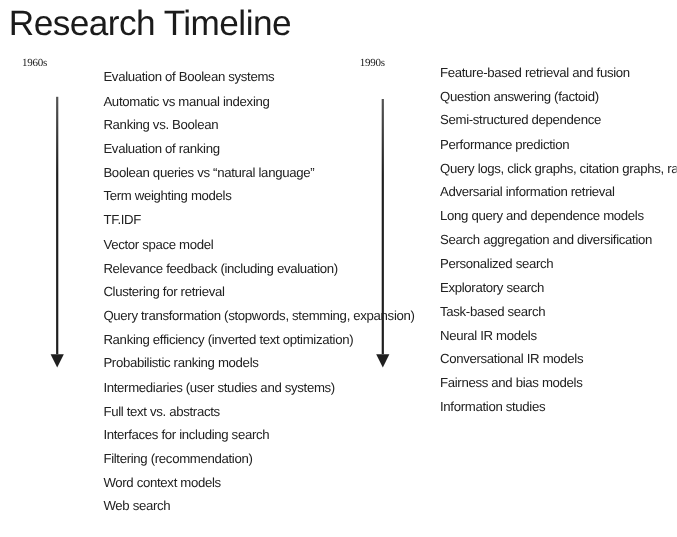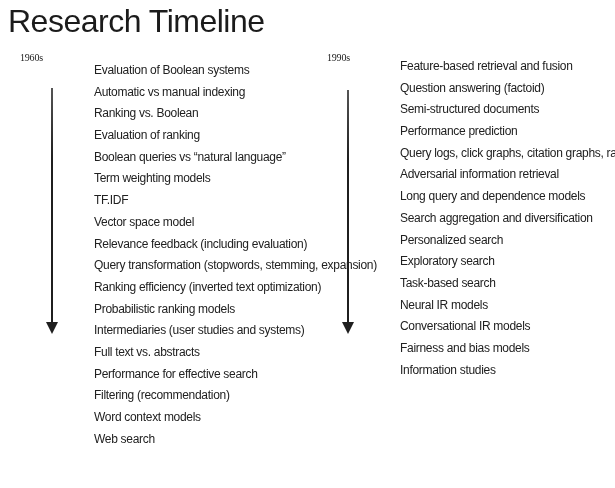--- a/index.html
+++ b/index.html
@@ -71,42 +71,43 @@
   <div class="timeline-list left">
       <div class="timeline-item">Evaluation of Boolean systems</div>
       <div class="timeline-item">Automatic vs manual indexing</div>
       <div class="timeline-item">Ranking vs. Boolean</div>
       <div class="timeline-item">Evaluation of ranking</div>
       <div class="timeline-item">Boolean queries vs “natural language”</div>
       <div class="timeline-item">Term weighting models</div>
       <div class="timeline-item">TF.IDF</div>
       <div class="timeline-item">Vector space model</div>
       <div class="timeline-item">Relevance feedback (including evaluation)</div>
+      <div class="timeline-item">Clustering for retrieval</div>
       <div class="timeline-item">Query transformation (stopwords, stemming, expansion)</div>
       <div class="timeline-item">Ranking efficiency (inverted text optimization)</div>
       <div class="timeline-item">Probabilistic ranking models</div>
       <div class="timeline-item">Intermediaries (user studies and systems)</div>
       <div class="timeline-item">Full text vs. abstracts</div>
-      <div class="timeline-item">Performance for effective search</div>
+      <div class="timeline-item">Interfaces for including search</div>
       <div class="timeline-item">Filtering (recommendation)</div>
       <div class="timeline-item">Word context models</div>
       <div class="timeline-item">Web search</div>
     </div>
 
   <div class="decade-label right">1990s</div>
 
   <div class="arrow right">
     <div class="arrow-line"></div>
     <div class="arrow-head"></div>
   </div>
 
   <div class="timeline-list right">
       <div class="timeline-item">Feature-based retrieval and fusion</div>
       <div class="timeline-item">Question answering (factoid)</div>
-      <div class="timeline-item">Semi-structured documents</div>
+      <div class="timeline-item">Semi-structured dependence</div>
       <div class="timeline-item">Performance prediction</div>
       <div class="timeline-item">Query logs, click graphs, citation graphs, random walks</div>
       <div class="timeline-item">Adversarial information retrieval</div>
       <div class="timeline-item">Long query and dependence models</div>
       <div class="timeline-item">Search aggregation and diversification</div>
       <div class="timeline-item">Personalized search</div>
       <div class="timeline-item">Exploratory search</div>
       <div class="timeline-item">Task-based search</div>
       <div class="timeline-item">Neural IR models</div>
       <div class="timeline-item">Conversational IR models</div>

